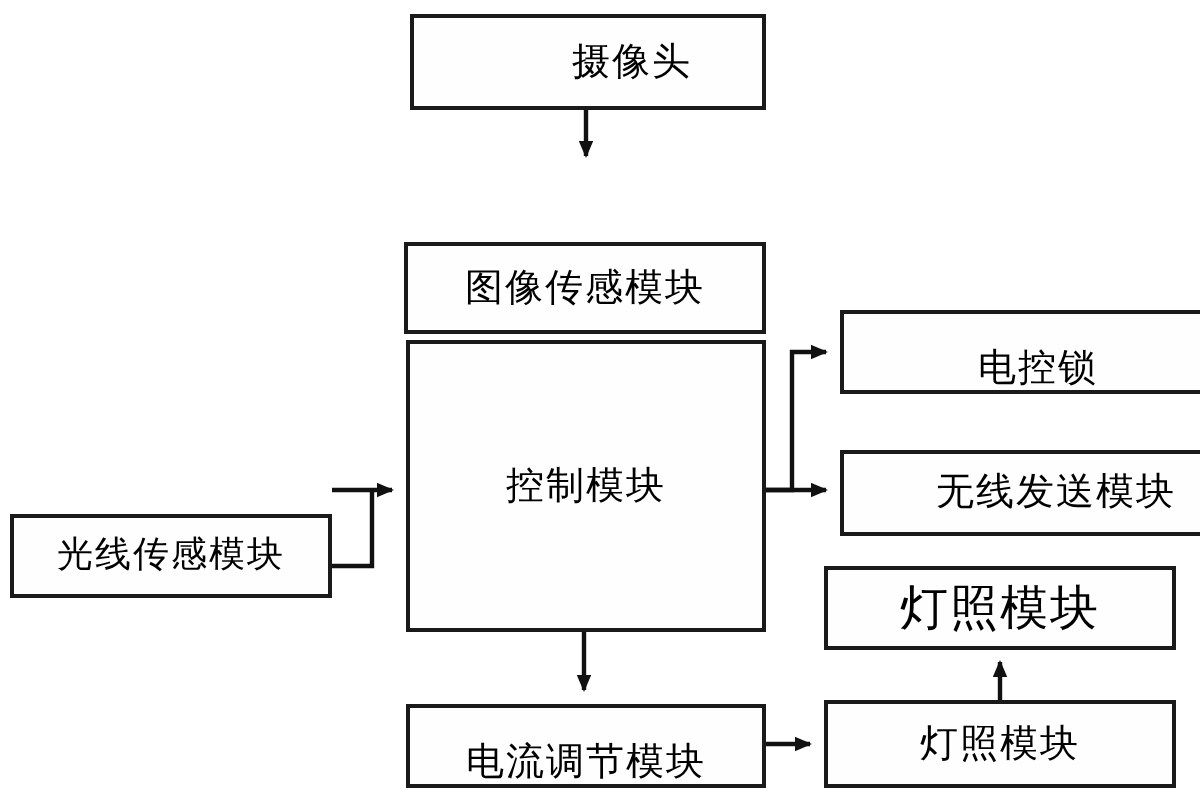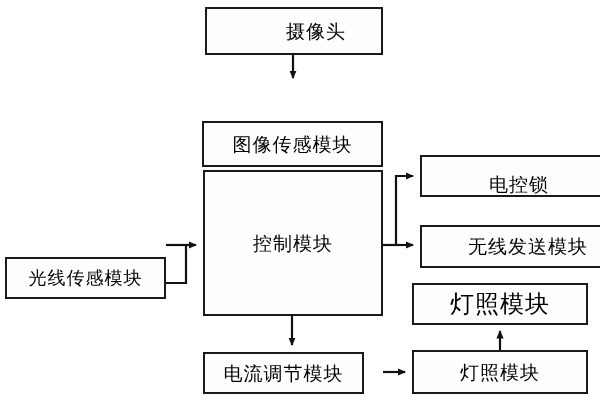--- a/index.html
+++ b/index.html
@@ -43,21 +43,21 @@
   
   #node-camera        { left: 205px; top: 7px;   width: 178px; height: 48px;  font-size: 19px; padding-left: 44px; }
   #node-image-sensor  { left: 202px; top: 85px;  width: 181px; height: 46px;  font-size: 19px; margin-top: 36px; }
   #node-control       { left: 203px; top: 170px; width: 180px; height: 146px; font-size: 19px; text-align: center; }
   #node-light-sensor  { left: 5px;   top: 225px; width: 161px; height: 42px;  font-size: 18px; margin-top: 32px; }
   #node-key           { left: 5px;   top: 298px; width: 158px; height: 42px;  font-size: 18px; }
   #node-lock          { left: 420px; top: 155px; width: 198px; height: 42px;  font-size: 19px; align-items: flex-end; }
   #node-wireless      { left: 420px; top: 225px; width: 192px; height: 43px;  font-size: 19px; padding-left: 24px; }
   #node-lighting      { left: 412px; top: 283px; width: 176px; height: 42px;  font-size: 24px; }
   #node-power         { left: 412px; top: 350px; width: 176px; height: 44px;  font-size: 19px; }
-  #node-current       { left: 203px; top: 352px; width: 161px; height: 42px;  font-size: 19px; }
+  #node-current       { left: 203px; top: 352px; width: 180px; height: 42px;  font-size: 19px; align-items: flex-end; }
 </style>
 </head>
 <body>
 
 <div id="canvas">
 
   <svg class="wires" viewBox="0 0 600 400" xmlns="http://www.w3.org/2000/svg">
     <defs>
       <marker id="arrowhead" markerWidth="9" markerHeight="9" refX="7.5" refY="3.6" orient="auto" markerUnits="userSpaceOnUse">
         <path d="M0,0 L8.5,3.6 L0,7.2 z" fill="#111111"></path>

